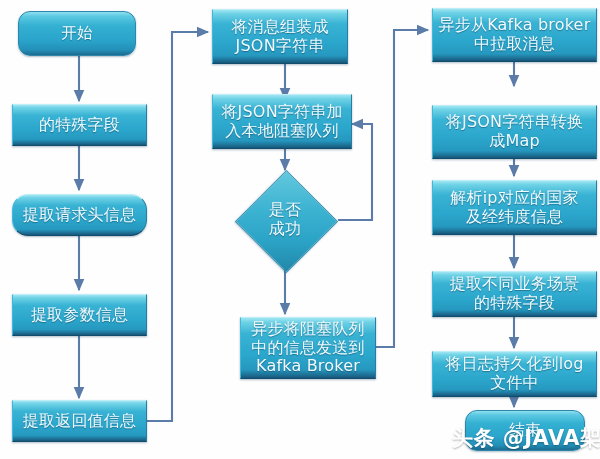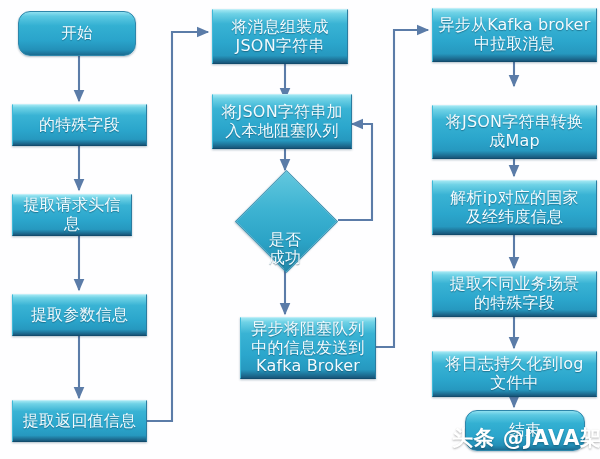--- a/index.html
+++ b/index.html
@@ -91,21 +91,20 @@
         #1b6b90 100%);
     border: 1px solid #2e86aa;
     box-shadow: 0 1px 2px rgba(30,70,95,0.35);
   }
 
   
   .decision {
     background: transparent;
     border: none;
     box-shadow: none;
-    align-items: flex-end;
   }
   .decision .dia {
     position: absolute;
     left: 50%;
     top: 50%;
     width: 71px;
     height: 71px;
     margin-left: -35.5px;
     margin-top: -35.5px;
     transform: rotate(45deg);
@@ -178,21 +177,21 @@
   </svg>
 
   <div class="node term fs16" style="left:18px; top:11px; width:118px; height:45px;">
     <span class="lbl">开始</span>
   </div>
 
   <div class="node proc fs15" style="left:12px; top:104px; width:135px; height:42px;">
     <span class="lbl">的特殊字段</span>
   </div>
 
-  <div class="node proc fs15" style="left:12px; top:194px; width:120px; height:42px;">
+  <div class="node proc fs15" style="left:12px; top:194px; width:135px; height:42px;border-radius:16px;">
     <span class="lbl">提取请求头信息</span>
   </div>
 
   <div class="node proc fs15" style="left:12px; top:294px; width:135px; height:42px;">
     <span class="lbl">提取参数信息</span>
   </div>
 
   <div class="node proc fs15" style="left:12px; top:400px; width:135px; height:42px;">
     <span class="lbl">提取返回值信息</span>
   </div>

